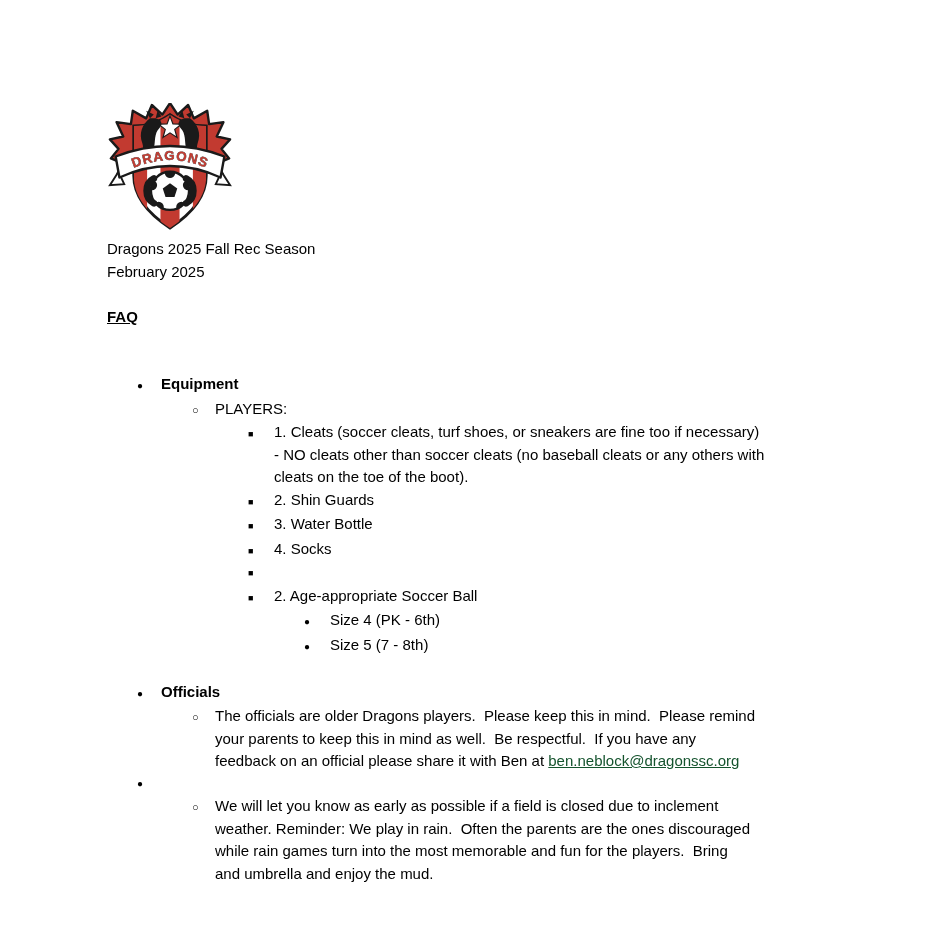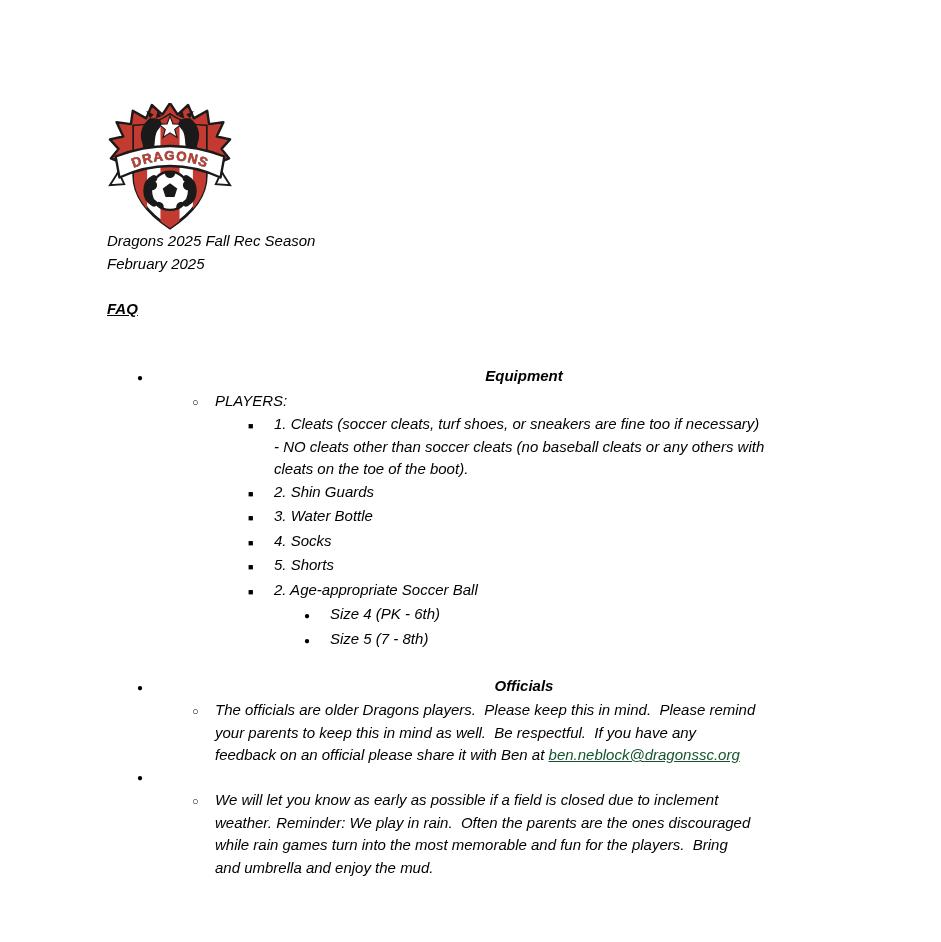--- a/index.html
+++ b/index.html
@@ -1,31 +1,31 @@
 <!DOCTYPE html>
 <html><head>
 <meta charset="utf-8">
 <style>
   html,body{margin:0;padding:0;}
   body{
     width:941px;height:942px;background:#ffffff;position:relative;
     font-family:"Liberation Sans",sans-serif;color:#000;overflow:hidden;
   }
   .logo-wrap{position:absolute;left:108px;top:103px;width:124px;height:132px;}
-  .content{position:absolute;left:107px;top:230px;width:780px;font-size:15px;line-height:22.5px;font-style:italic;}
+  .content{position:absolute;left:107px;top:238px;width:780px;font-size:15px;line-height:22.5px;}
   .blank{height:22.5px;}
   .faq-line{font-weight:700;text-decoration:underline;text-align:right;}
   .row{display:flex;align-items:baseline;}
   .m{flex:none;color:#000;}
   .lvl1{padding-left:30px;}  .lvl1 .m{width:24px;font-size:10px;}
   .lvl2{padding-left:85px;}  .lvl2 .m{width:23px;font-size:11px;}
   .lvl3{padding-left:141px;} .lvl3 .m{width:26px;font-size:9px;}
   .lvl4{padding-left:197px;} .lvl4 .m{width:26px;font-size:10px;}
   .t{white-space:pre-wrap;flex:1;}
-  .b{font-weight:700;text-align:center;}
+  .b{font-weight:700;}
   a.email{color:#14532d;text-decoration:underline;cursor:pointer;}
   svg text{font-family:"Liberation Sans",sans-serif;}
 </style>
 </head>
 <body>
 
 <div>
 
   <div class="logo-wrap">
     <svg viewBox="0 0 130 134" width="124" height="128">
@@ -114,21 +114,20 @@
     <div class="row lvl3">
       <span class="m">■</span>
       <span class="t">3. Water Bottle</span>
     </div>
     <div class="row lvl3">
       <span class="m">■</span>
       <span class="t">4. Socks</span>
     </div>
     <div class="row lvl3">
       <span class="m">■</span>
-      <span class="t">5. Shorts</span>
     </div>
     <div class="row lvl3">
       <span class="m">■</span>
       <span class="t">2. Age-appropriate Soccer Ball</span>
     </div>
     <div class="row lvl4">
       <span class="m">●</span>
       <span class="t">Size 4 (PK - 6th)</span>
     </div>
     <div class="row lvl4">

